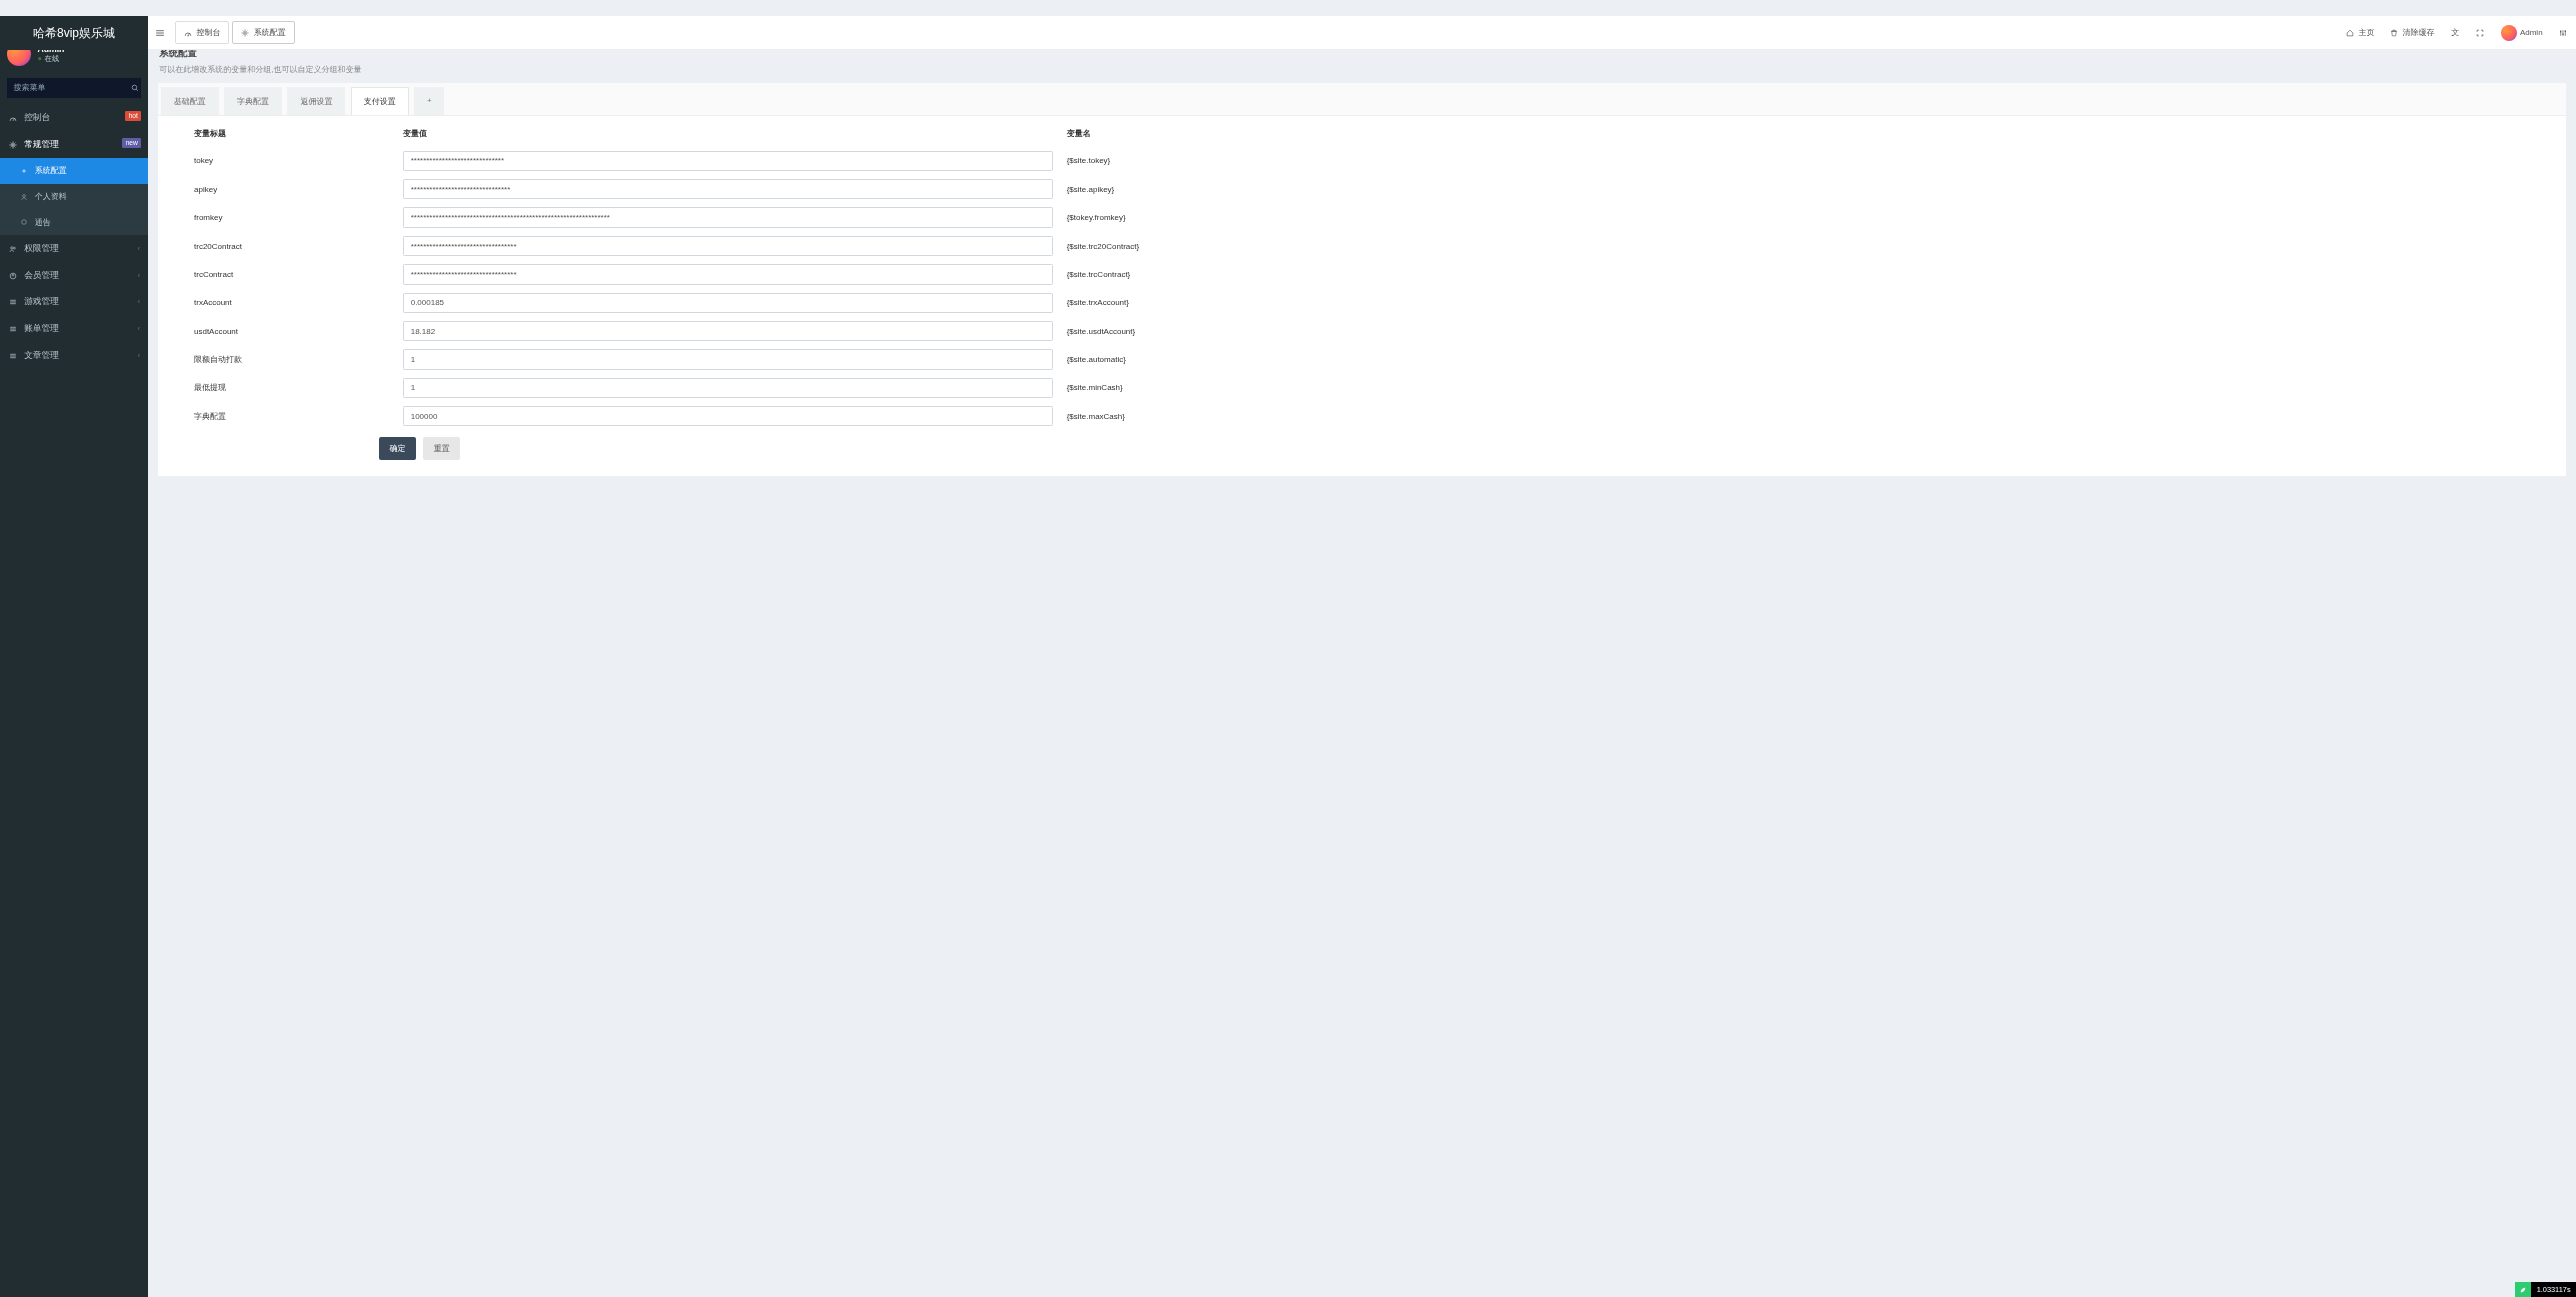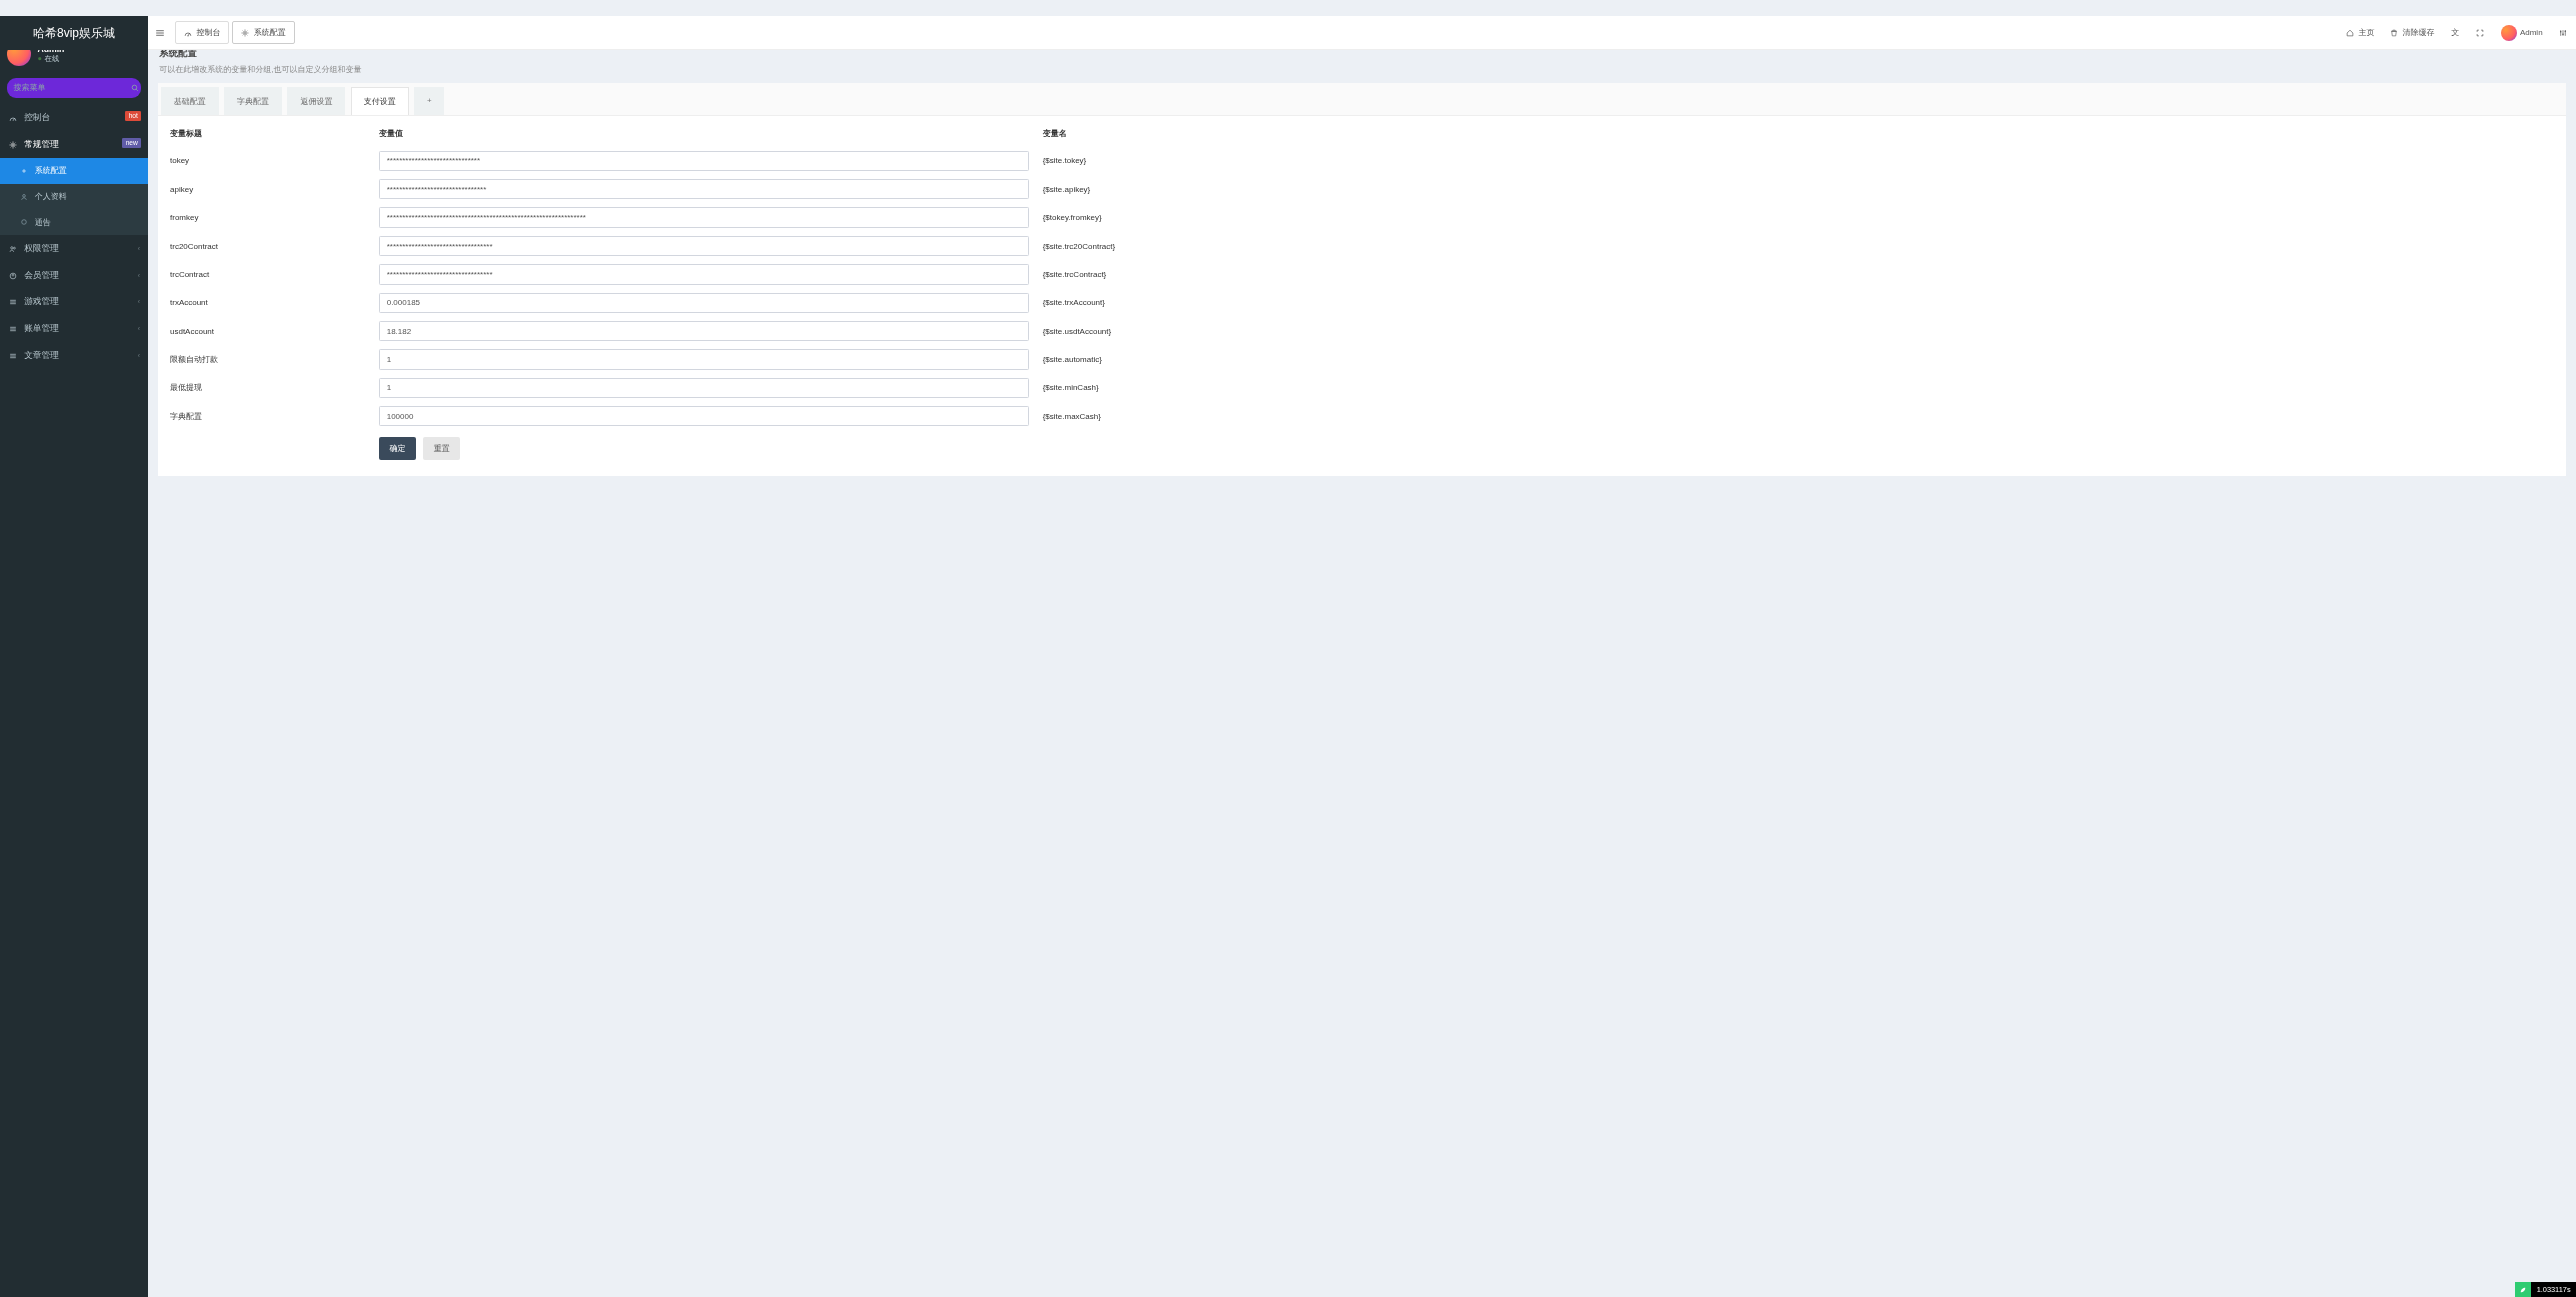--- a/index.html
+++ b/index.html
@@ -16,21 +16,21 @@
 .tab-item.active { border-color: #ccc; }
 .avatar { width: 16px; height: 16px; border-radius: 50%; background: radial-gradient(circle at 30% 30%, #ff9a3c, #ff5e62 60%, #7b2ff7); display: inline-block; }
 
 
 .sidebar { position: fixed; top: 34px; bottom: 0; left: 0; width: 148px; background: #222d32; color: #b8c7ce; overflow-y: auto; }
 .user-panel { display: flex; align-items: center; padding: 8px 6.7px; gap: 6.7px; }
 .user-panel .avatar { width: 24px; height: 24px; }
 .user-panel .name { color: #fff; font-weight: 600; font-size: 8.7px; }
 .user-panel .status { font-size: 7.4px; color: #b8c7ce; }
 .user-panel .status::before { content: "●"; color: #3c763d; margin-right: 2.7px; }
-.search-box { margin: 4px 6.7px 6.7px; display: flex; background: #6d28d9; border-radius: 9px; overflow: hidden; }
+.search-box { margin: 4px 6.7px 6.7px; display: flex; background: #0f172a; border-radius: 0; overflow: hidden; }
 .search-box input { flex: 1; background: transparent; border: none; padding: 5.4px 6.7px; color: #eee; font-size: 8px; outline: none; }
 .search-box input::placeholder { color: #8aa0aa; }
 .search-box .sbtn { width: 23px; display: flex; align-items: center; justify-content: center; color: #8aa0aa; cursor: pointer; }
 .menu { list-style: none; padding: 0; }
 .menu li { position: relative; }
 .menu li a { display: flex; align-items: center; padding: 7.4px 9.4px; color: #b8c7ce; font-size: 8.7px; gap: 5.4px; cursor: pointer; }
 .menu li.active > a { background: #1e88e5; color: #fff; }
 .menu li.parent-active > a { color: #fff; }
 .menu .badge { position: absolute; right: 6.7px; top: 6.7px; font-size: 6.7px; padding: 1.3px 3.4px; border-radius: 1.3px; color: #fff; }
 .badge.hot { background: #dd4b39; }
@@ -50,21 +50,21 @@
 .page-header .title { font-size: 9.4px; font-weight: 700; color: #444; }
 .page-header .desc { font-size: 8px; color: #888; margin-top: 4px; }
 
 .panel { background: #fff; border-radius: 0; }
 .tabs { display: flex; border-bottom: 0.7px solid #eee; background: #fafafa; padding: 0; }
 .tabs .tab { padding: 8px 12px; font-size: 8px; color: #666; cursor: pointer; margin: 4px 2.7px 0; border: 0.7px solid transparent; border-bottom: none; background: #edf1f2; }
 .tabs .tab.active { background: #fff; border-color: #e5e5e5; color: #333; }
 .tabs .tab.add { padding: 8px 9.4px; color: #777; }
 
 .form-area { padding: 4px 0 12px; }
-.thead, .frow { display: flex; align-items: center; font-size: 8px; }
+.thead, .frow { display: flex; align-items: center; font-size: 8px; margin-left: 24px; }
 .thead { font-weight: 700; color: #333; padding: 8px 0; border-bottom: 0 solid #eee; }
 .col-label { width: 221px; padding-left: 12px; color: #333; }
 .col-value { flex: 0 0 657px; max-width: 657px; padding-right: 6.7px; }
 .col-name  { flex: 1; padding-left: 6.7px; color: #333; }
 .frow { padding: 4px 0; }
 .frow .col-value input { width: 100%; padding: 4.7px 6.7px; border: 0.7px solid #d2d6de; border-radius: 1.3px; font-size: 8px; color: #555; outline: none; }
 .actions-row { display: flex; padding: 6.7px 0 4px; }
 .actions-row .col-label { }
 .btn { display: inline-flex; align-items: center; justify-content: center; padding: 4.7px 9.4px; border-radius: 2px; border: 0.7px solid transparent; font-size: 8px; cursor: pointer; }
 .btn-primary { background: #3a4a5b; color: #fff; }

